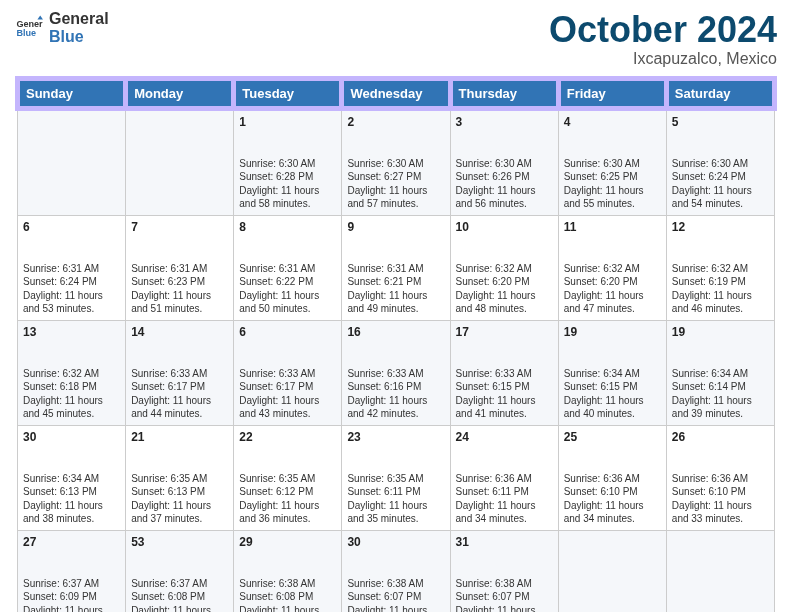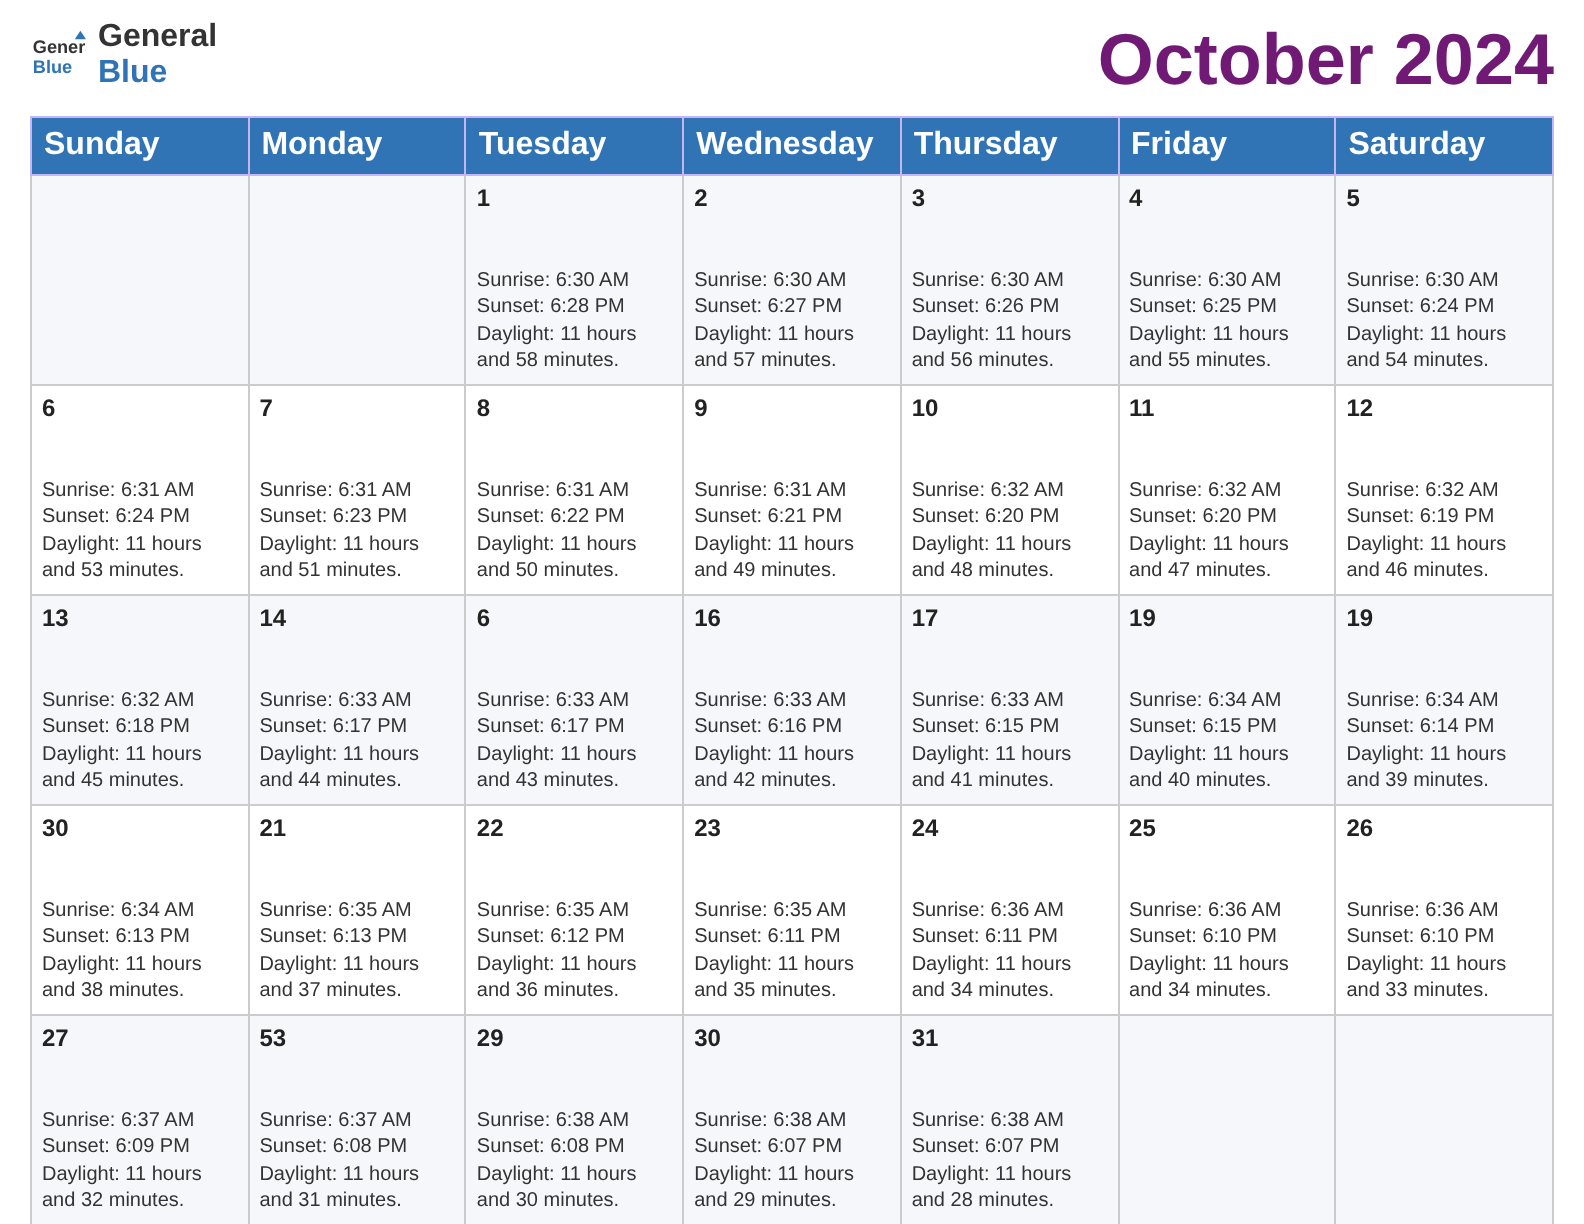--- a/index.html
+++ b/index.html
@@ -30,40 +30,40 @@
     .logo-icon {
       width: 28px;
       height: 28px;
     }
     .title-block {
       text-align: right;
     }
     .month-title {
       font-size: 36px;
       font-weight: bold;
-      color: #701a75;
+      color: #0c4a6e;
       line-height: 1.1;
     }
     .location-title {
       font-size: 16px;
       color: #555;
     }
     .calendar-table {
       width: 100%;
       border-collapse: collapse;
       font-size: 10.5px;
     }
     .calendar-table thead tr th {
       background-color: #3174b5;
       color: #fff;
       text-align: left;
       padding: 5px 6px;
-      font-size: 16px;
+      font-size: 13px;
       font-weight: bold;
-      border: 1px solid #c4b5fd;
+      border: 5px solid #c4b5fd;
     }
     .calendar-table tbody tr td {
       border: 1px solid #ccc;
       vertical-align: top;
       padding: 4px 5px;
       width: calc(100% / 7);
       min-height: 80px;
       height: 80px;
       background: #fff;
     }
@@ -101,20 +101,21 @@
         <text x="2" y="32" font-size="13" font-weight="bold" fill="#3174b5" font-family="Arial">Blue</text>
         <polygon points="32,8 40,8 36,2" fill="#3174b5"></polygon>
       </svg>
       <div style="display:flex;flex-direction:column;line-height:1.1;margin-left:2px;">
         <span style="font-size:16px;font-weight:bold;color:#333;">General</span>
         <span style="font-size:16px;font-weight:bold;color:#3174b5;">Blue</span>
       </div>
     </div>
     <div class="title-block">
       <div class="month-title">October 2024</div>
+      <div class="location-title">Ixcapuzalco, Mexico</div>
     </div>
   </div>
 
   <table class="calendar-table">
     <thead>
       <tr>
       <th>Sunday</th>
           <th>Monday</th>
           <th>Tuesday</th>
           <th>Wednesday</th>

